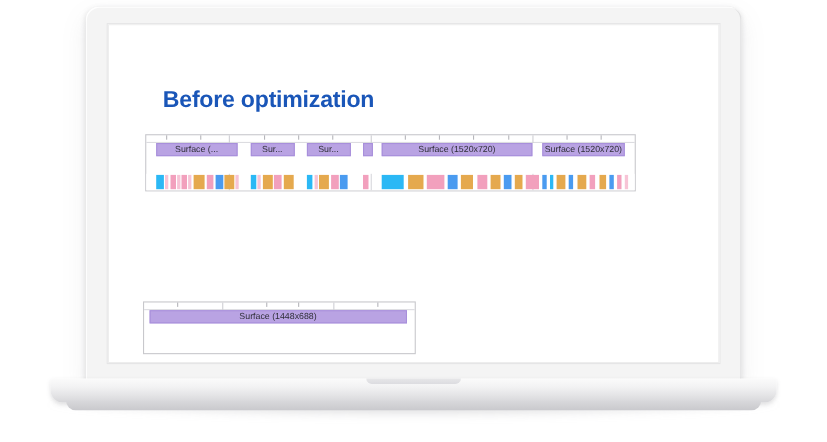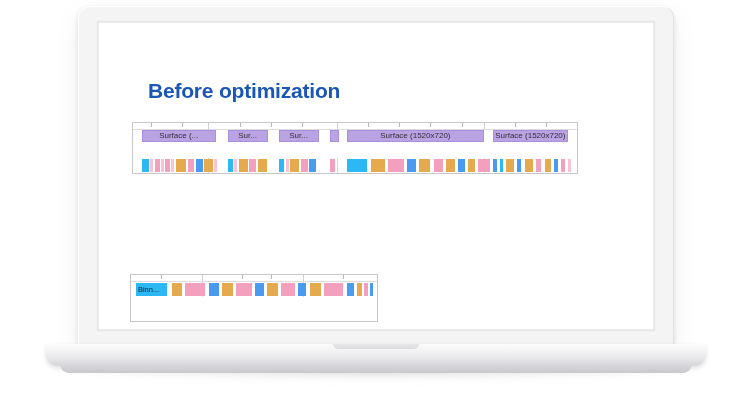--- a/index.html
+++ b/index.html
@@ -224,36 +224,19 @@
   <div class="trace trace-after">
     <div class="subruler">
       <div class="t" style="left:12%"></div>
       <div class="g" style="left:29%"></div>
       <div class="t" style="left:45%"></div>
       <div class="t" style="left:57%"></div>
       <div class="g" style="left:70%"></div>
       <div class="t" style="left:86%"></div>
     </div>
     <div class="track">
-      <div class="track-body">
-        <div class="vsep" style="left:29%"></div>
-        <div class="vsep" style="left:70%"></div>
-      <div class="slice cyan label" style="left: 2%; width: 12.5%;">Binn...</div>
-          <div class="slice orange" style="left: 16.6%; width: 4.2%;"></div>
-          <div class="slice pink" style="left: 22%; width: 8%;"></div>
-          <div class="slice blue" style="left: 31.6%; width: 4%;"></div>
-          <div class="slice orange" style="left: 37%; width: 4.4%;"></div>
-          <div class="slice pink" style="left: 42.7%; width: 6.6%;"></div>
-          <div class="slice blue" style="left: 50.6%; width: 3.4%;"></div>
-          <div class="slice orange" style="left: 55.4%; width: 4.4%;"></div>
-          <div class="slice pink" style="left: 61%; width: 5.6%;"></div>
-          <div class="slice blue" style="left: 67.8%; width: 3.4%;"></div>
-          <div class="slice orange" style="left: 72.6%; width: 4.6%;"></div>
-          <div class="slice pink" style="left: 78.4%; width: 7.8%;"></div>
-          <div class="slice blue" style="left: 87.8%; width: 3%;"></div>
-          <div class="slice orange" style="left: 92%; width: 1.8%;"></div>
-          <div class="slice pink" style="left: 94.6%; width: 1.6%;"></div>
-          <div class="slice blue" style="left: 97.2%; width: 1.2%;"></div>
+      <div class="track-head">
+          <div class="surface" style="left: 2%; width: 95%;">Surface (1448x688)</div>
         </div>
     </div>
   </div>
 
 </div>
 
 </body></html>

